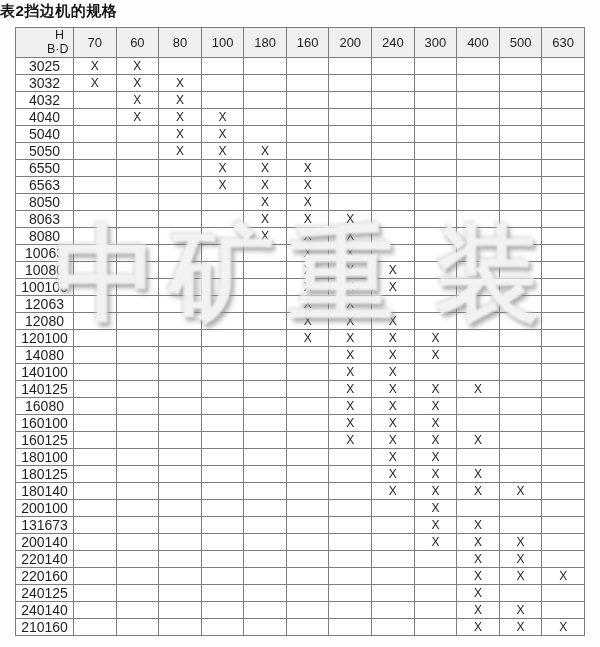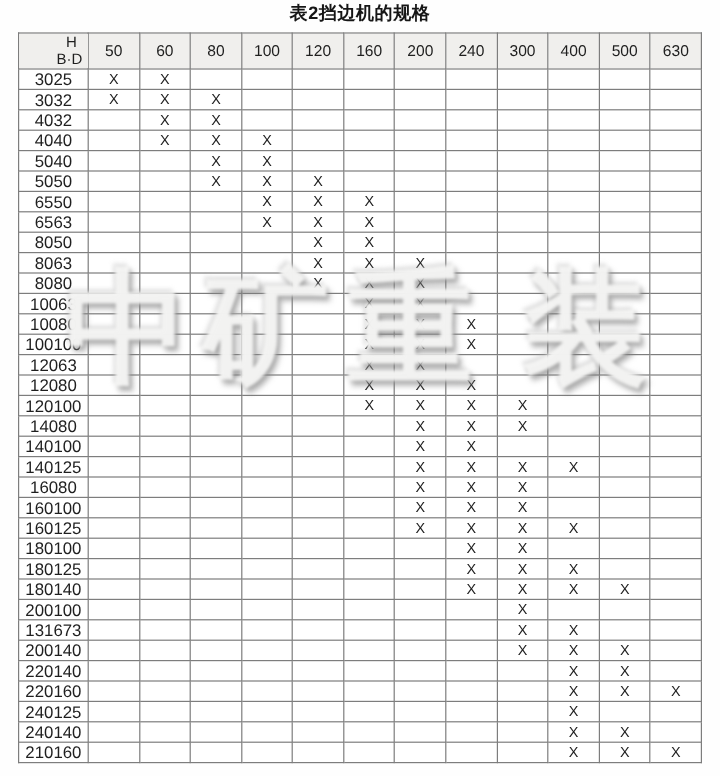--- a/index.html
+++ b/index.html
@@ -6,21 +6,21 @@
   html,body { width:600px; height:647px; }
   body {
     position:relative;
     background:#fefefe;
     font-family:"Liberation Sans","DejaVu Sans",sans-serif;
     color:#1f1f1f;
     overflow:hidden;
   }
   .title {
     position:absolute; top:2px; left:0; width:600px;
-    text-align:center; font-size:15px; font-weight:bold; color:#161616;
+    text-align:left; font-size:15px; font-weight:bold; color:#161616;
     letter-spacing:0.5px;
   }
   table.spec {
     position:absolute; left:15px; top:27px;
     width:570px; height:608px;
     border-collapse:collapse; table-layout:fixed;
     background:#fff;
   }
   .spec th, .spec td {
     border:1px solid #7d7d7d;
@@ -67,25 +67,25 @@
 
 <div class="title">表2挡边机的规格</div>
 
 <table class="spec">
   <thead>
     <tr>
       <th class="corner">
         <span class="h">H</span>
         <span class="bd">B·D</span>
       </th>
-    <th>50</th>
+    <th>70</th>
         <th>60</th>
         <th>80</th>
         <th>100</th>
-        <th>120</th>
+        <th>180</th>
         <th>160</th>
         <th>200</th>
         <th>240</th>
         <th>300</th>
         <th>400</th>
         <th>500</th>
         <th>630</th>
       </tr>
   </thead>
   <tbody>

